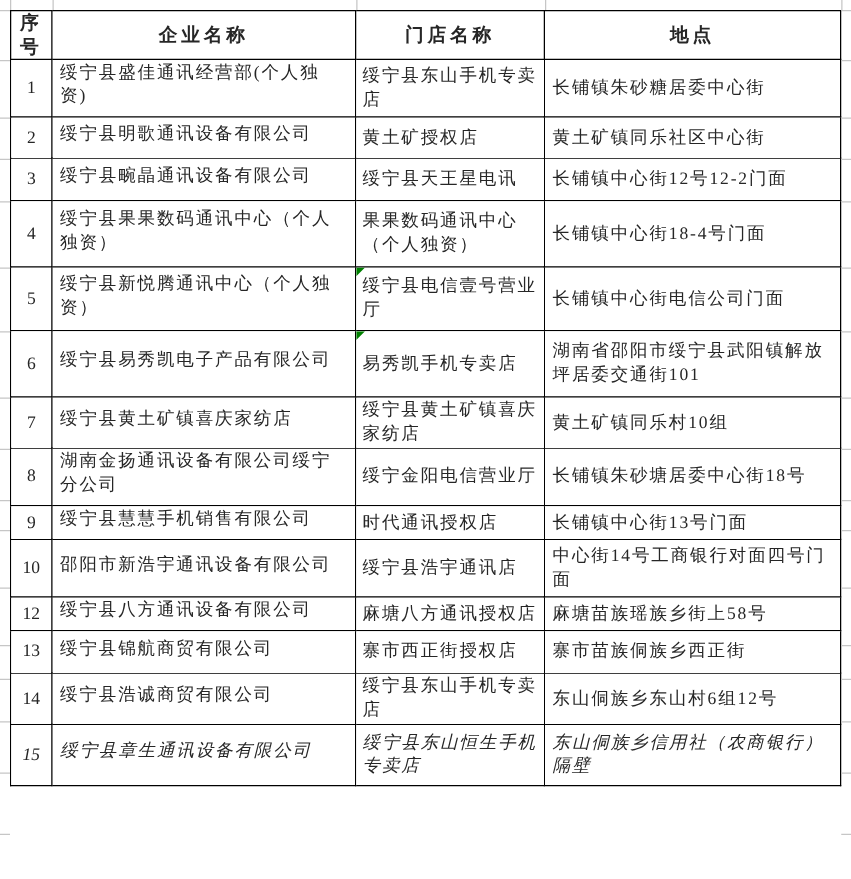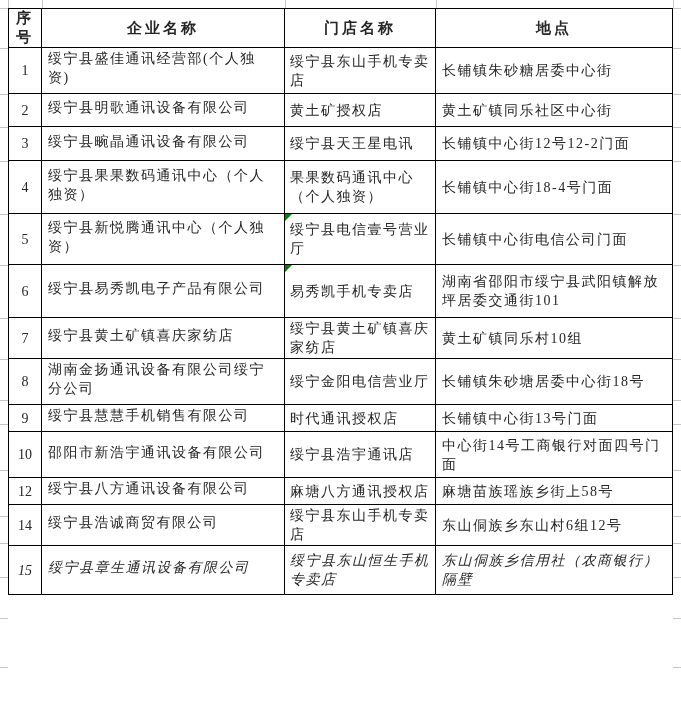--- a/index.html
+++ b/index.html
@@ -126,20 +126,26 @@
           <td class="col-no">10</td>
           <td class="col-company">邵阳市新浩宇通讯设备有限公司</td>
           <td class="col-store">绥宁县浩宇通讯店</td>
           <td class="col-location">中心街14号工商银行对面四号门面</td>
         </tr>
         <tr style="height: 27px;">
           <td class="col-no">12</td>
           <td class="col-company">绥宁县八方通讯设备有限公司</td>
           <td class="col-store">麻塘八方通讯授权店</td>
           <td class="col-location">麻塘苗族瑶族乡街上58号</td>
+        </tr>
+        <tr style="height: 34px;">
+          <td class="col-no">13</td>
+          <td class="col-company">绥宁县锦航商贸有限公司</td>
+          <td class="col-store">寨市西正街授权店</td>
+          <td class="col-location">寨市苗族侗族乡西正街</td>
         </tr>
         <tr style="height: 38px;">
           <td class="col-no">14</td>
           <td class="col-company">绥宁县浩诚商贸有限公司</td>
           <td class="col-store">绥宁县东山手机专卖店</td>
           <td class="col-location">东山侗族乡东山村6组12号</td>
         </tr>
         <tr style="height: 49px; font-style: italic;">
           <td class="col-no">15</td>
           <td class="col-company">绥宁县章生通讯设备有限公司</td>

